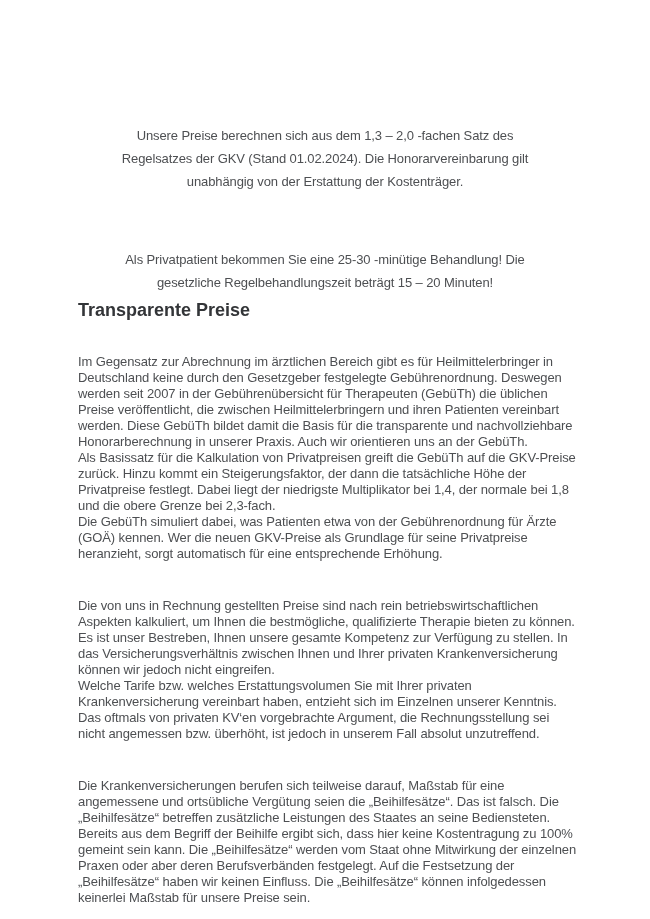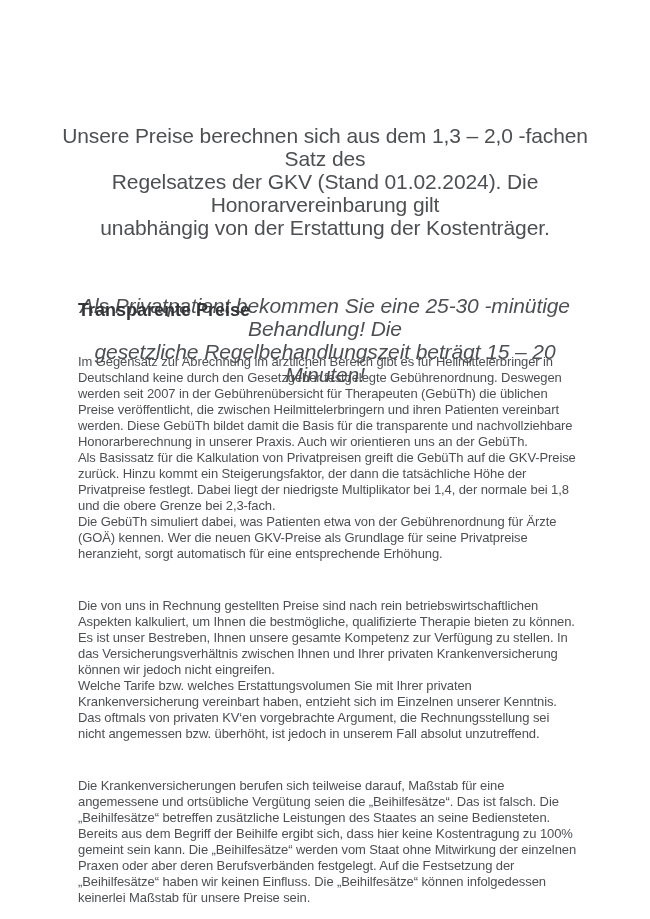--- a/index.html
+++ b/index.html
@@ -11,27 +11,27 @@
     background: #ffffff;
     overflow: hidden;
     font-family: "Liberation Sans", "DejaVu Sans", sans-serif;
   }
   .intro {
     position: absolute;
     top: 101px;
     left: 55px;
     right: 55px;
     text-align: center;
-    font-size: 21px;
+    font-size: 13px;
     line-height: 23px;
     letter-spacing: -0.1px;
     color: #4d4f52;
     white-space: pre-line;
   }
-  .intro-para2 { margin-top: 32px; font-style: italic; }
+  .intro-para2 { margin-top: 32px; }
   .body-block {
     position: absolute;
     top: 302px;
     left: 78px;
     width: 560px;
     color: #4d4f52;
     font-size: 13px;
     line-height: 16px;
     letter-spacing: -0.1px;
   }

